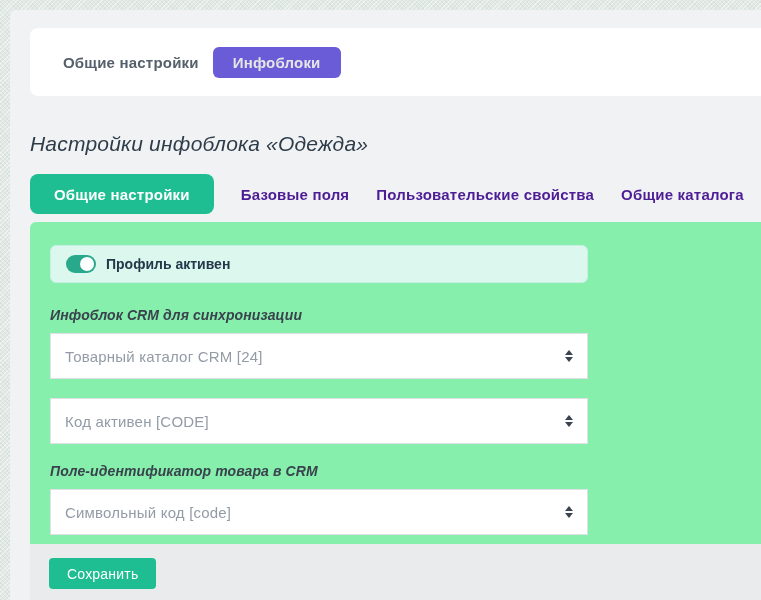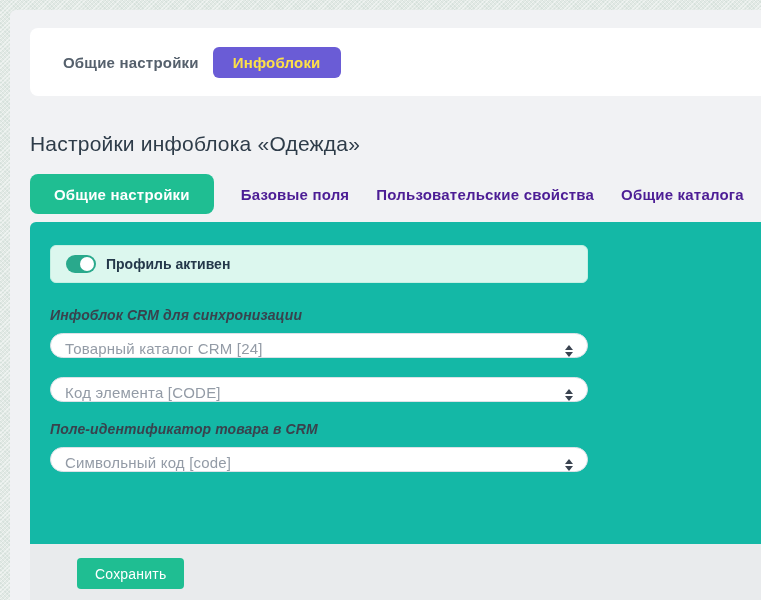--- a/index.html
+++ b/index.html
@@ -25,48 +25,48 @@
     border-radius:8px 0 0 8px;
     height:68px;
     display:flex; align-items:center;
     padding-left:33px;
   }
   .switcher-link {
     color:#55606c; font-size:15px; font-weight:600;
     cursor:pointer; margin-right:14px; letter-spacing:.2px;
   }
   .switcher-btn {
-    background:#6a5cd6; color:#fde047;
+    background:#6a5cd6; color:#e5e5e5;
     font-size:15px; font-weight:700; letter-spacing:.2px;
     border:none; border-radius:6px;
     height:31px; padding:0 20px; cursor:pointer;
   }
   
   .page-title {
     margin:36px 0 0 20px;
-    font-size:21px; font-weight:500; color:#2e3c49; letter-spacing:.2px;
+    font-size:21px; font-weight:500; color:#2e3c49; letter-spacing:.2px;font-style:italic;
   }
   
   .tabs {
     margin:18px 0 0 20px;
     display:flex; align-items:center; gap:27px;
   }
   .tab {
     font-size:15px; font-weight:700; color:#4c1d95;
     cursor:pointer; letter-spacing:.2px; white-space:nowrap;
   }
   .tab.active {
     background:#1fbe92; color:#ffffff; font-weight:700;
     border-radius:8px; height:40px; padding:0 24px;
     display:flex; align-items:center;
   }
   
   .panel {
     margin:8px 0 0 20px;
-    background:#14b8a6;
+    background:#86efac;
     border-top-left-radius:6px;
     padding:23px 20px 0 20px;
     height:322px;
   }
   .banner {
     background:#dcf7ee;
     border:1px solid #c5f0e3;
     border-radius:6px;
     height:38px;
     width:538px;
@@ -87,25 +87,25 @@
     margin-left:10px;
     font-size:14px; font-weight:600; color:#24384a;
   }
   .form-group { margin-bottom:19px; }
   .form-label {
     display:block;
     font-size:14px; font-weight:700; color:#39424d;
     margin-bottom:10px; letter-spacing:.1px;font-style:italic;
   }
   .select {
-    width:538px; height:25px;
+    width:538px; height:46px;
     background:#ffffff;
     border:1px solid #dce1e7;
-    border-radius:13px;
-    display:flex; align-items:flex-end;
+    border-radius:0;
+    display:flex; align-items:center;
     padding:0 14px;
     cursor:pointer;
   }
   .select-value {
     flex:1 1 auto;
     font-size:15px; color:#939ba6; letter-spacing:.2px;
     overflow:hidden; white-space:nowrap;
   }
   .sort-arrows {
     display:flex; flex-direction:column; align-items:center; gap:2px;
@@ -125,21 +125,21 @@
   .footer {
     margin-left:20px;
     background:#e9ebed;
     height:60px;
     padding:14px 0 0 19px;
   }
   .save-btn {
     background:#1fbe92; color:#ffffff;
     font-size:14px; font-weight:500; letter-spacing:.2px;
     border:none; border-radius:4px;
-    height:31px; padding:0 18px; cursor:pointer;margin-left:28px;
+    height:31px; padding:0 18px; cursor:pointer;
   }
 </style>
 </head>
 <body>
 
 <div class="app">
 
   <div class="switcher-bar">
     <span class="switcher-link">Общие настройки</span>
     <button class="switcher-btn">Инфоблоки</button>
@@ -170,21 +170,21 @@
         <span class="select-value">Товарный каталог CRM [24]</span>
         <span class="sort-arrows">
           <span class="up"></span>
             <span class="down"></span>
         </span>
       </div>
     </div>
 
     <div class="form-group">
       <div class="select">
-        <span class="select-value">Код элемента [CODE]</span>
+        <span class="select-value">Код активен [CODE]</span>
         <span class="sort-arrows">
           <span class="up"></span>
             <span class="down"></span>
         </span>
       </div>
     </div>
 
     <div class="form-group">
       <label class="form-label">Поле-идентификатор товара в CRM</label>
       <div class="select">

